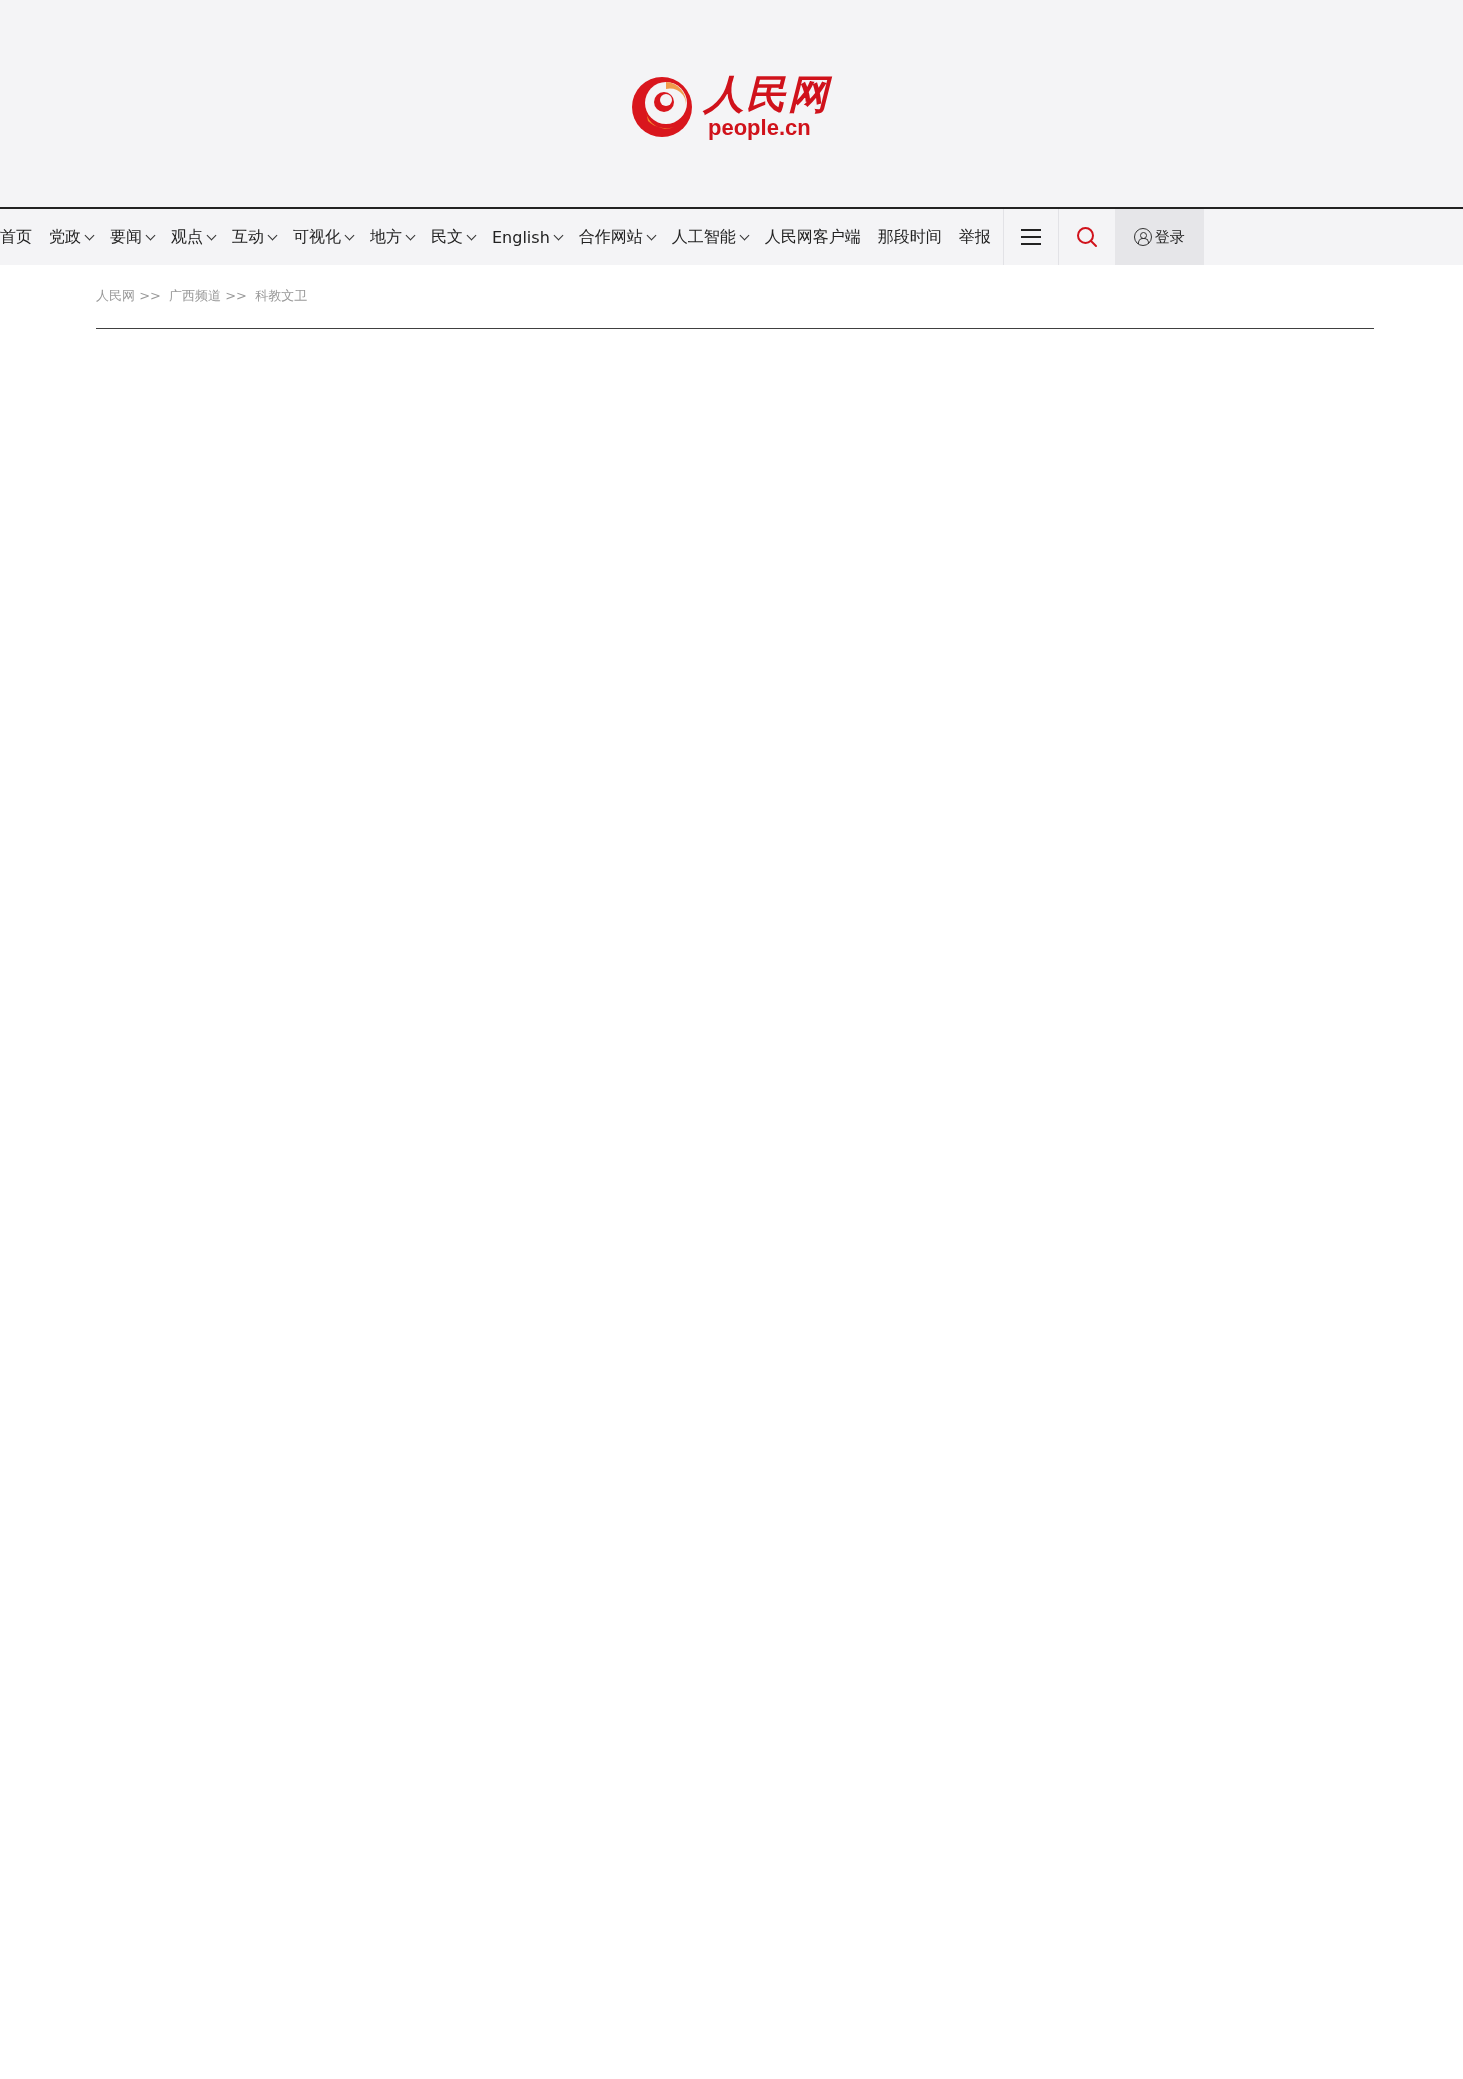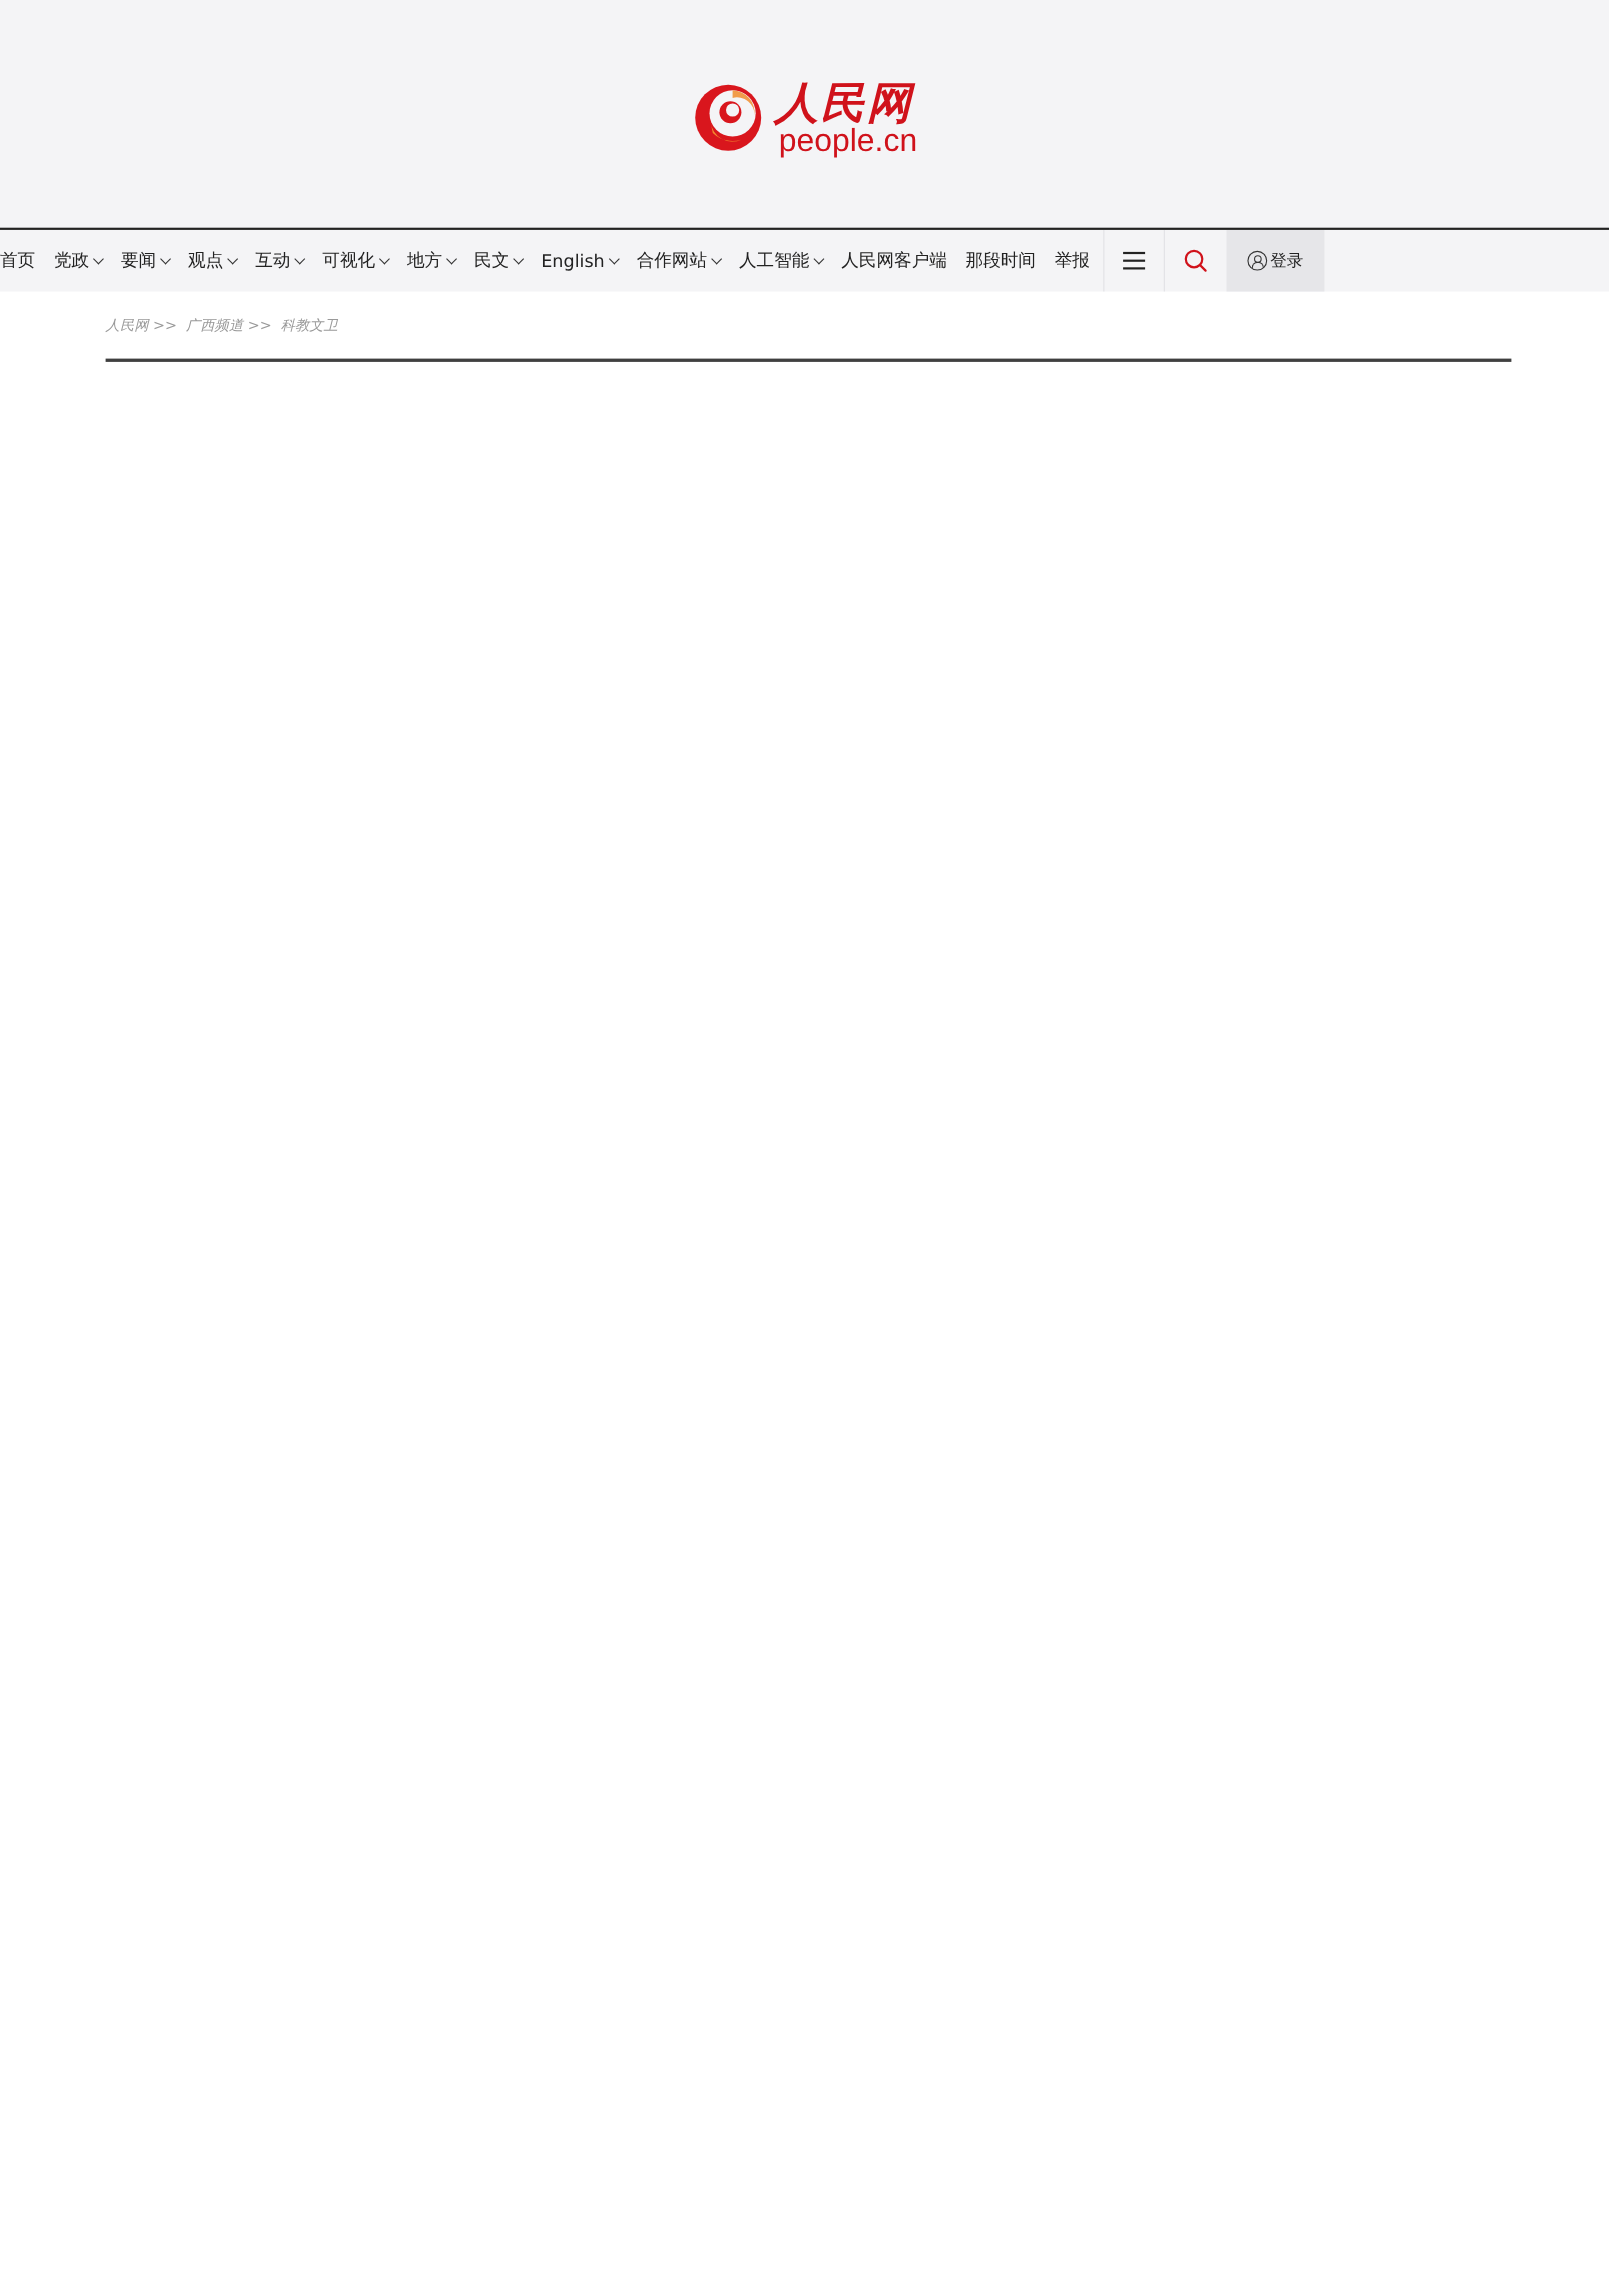--- a/index.html
+++ b/index.html
@@ -5,39 +5,39 @@
   * { box-sizing: border-box; margin: 0; padding: 0; }
   html, body { width: 1463px; background: #ffffff; }
   body { font-family: "DejaVu Sans", "Liberation Sans", sans-serif; color: #333; }
 
   
   .top-header { height: 209px; background: #f4f4f6; border-bottom: 2px solid #222; position: relative; }
   .logo { position: absolute; left: 628px; top: 66px; width: 215px; height: 80px; display: flex; align-items: center; }
   .logo-mark { width: 70px; height: 70px; position: relative; }
   .logo-text { margin-left: 6px; display: flex; flex-direction: column; align-items: flex-start; }
   .logo-cn { color: #d0121b; font-family: "DejaVu Serif", serif; font-size: 40px; font-weight: bold; line-height: 44px; letter-spacing: 2px; font-style: italic; }
-  .logo-en { color: #d0121b; font-family: "Liberation Sans", sans-serif; font-size: 29px; font-weight: normal; line-height: 24px; margin-left: 4px; }
+  .logo-en { color: #d0121b; font-family: "Liberation Sans", sans-serif; font-size: 22px; font-weight: bold; line-height: 24px; margin-left: 4px; }
 
   
   .nav { height: 56px; background: #f4f4f6; display: flex; align-items: stretch; }
   .nav-items { display: flex; align-items: center; }
   .nav-item { display: flex; align-items: center; font-size: 16px; color: #222; margin-right: 17px; white-space: nowrap; cursor: pointer; }
   .nav-item .chev { display: inline-block; width: 7px; height: 7px; border-right: 1.4px solid #333; border-bottom: 1.4px solid #333; transform: rotate(45deg); margin-left: 5px; margin-top: -4px; }
   .nav-tools { display: flex; align-items: stretch; margin-left: 0; }
   .nav-menu-btn { width: 56px; border-left: 1px solid #e2e2e6; border-right: 1px solid #e2e2e6; display: flex; align-items: center; justify-content: center; cursor: pointer; }
   .hamburger { width: 20px; height: 16px; display: flex; flex-direction: column; justify-content: space-between; }
   .hamburger i { display: block; height: 2px; background: #222; }
   .nav-search-btn { width: 56px; display: flex; align-items: center; justify-content: center; cursor: pointer; }
   .nav-login { width: 89px; background: #e6e6e9; display: flex; align-items: center; justify-content: center; font-size: 15px; color: #222; cursor: pointer; }
   .user-icon { width: 18px; height: 18px; border: 1.5px solid #333; border-radius: 50%; position: relative; margin-right: 3px; }
   .user-icon::before { content: ""; position: absolute; left: 5px; top: 3px; width: 5px; height: 5px; border: 1.3px solid #333; border-radius: 50%; }
   .user-icon::after { content: ""; position: absolute; left: 3px; top: 9px; width: 9px; height: 5px; border: 1.3px solid #333; border-bottom: none; border-radius: 5px 5px 0 0; }
 
   
-  .crumb-wrap { width: 1278px; margin-left: 96px; padding-top: 22px; height: 64px; border-bottom: 3px solid #404040; font-size: 13px; color: #999; font-style: italic; }
+  .crumb-wrap { width: 1278px; margin-left: 96px; padding-top: 22px; height: 64px; border-bottom: 1px solid #404040; font-size: 13px; color: #999; }
   .crumb-wrap span { margin-right: 4px; }
 
   
   .main { position: relative; width: 1463px; }
   .article { position: absolute; left: 95px; top: 0; width: 860px; }
   .sidebar { position: absolute; left: 1035px; top: 61px; width: 340px; }
 
   .title { margin-top: 38px; font-size: 36px; color: #111; font-weight: normal; letter-spacing: 0px; line-height: 46px; }
   .subtitle { margin-top: 10px; font-size: 17px; color: #999; line-height: 24px; }
   .meta { margin-top: 32px; display: flex; justify-content: space-between; align-items: center; height: 30px; }

